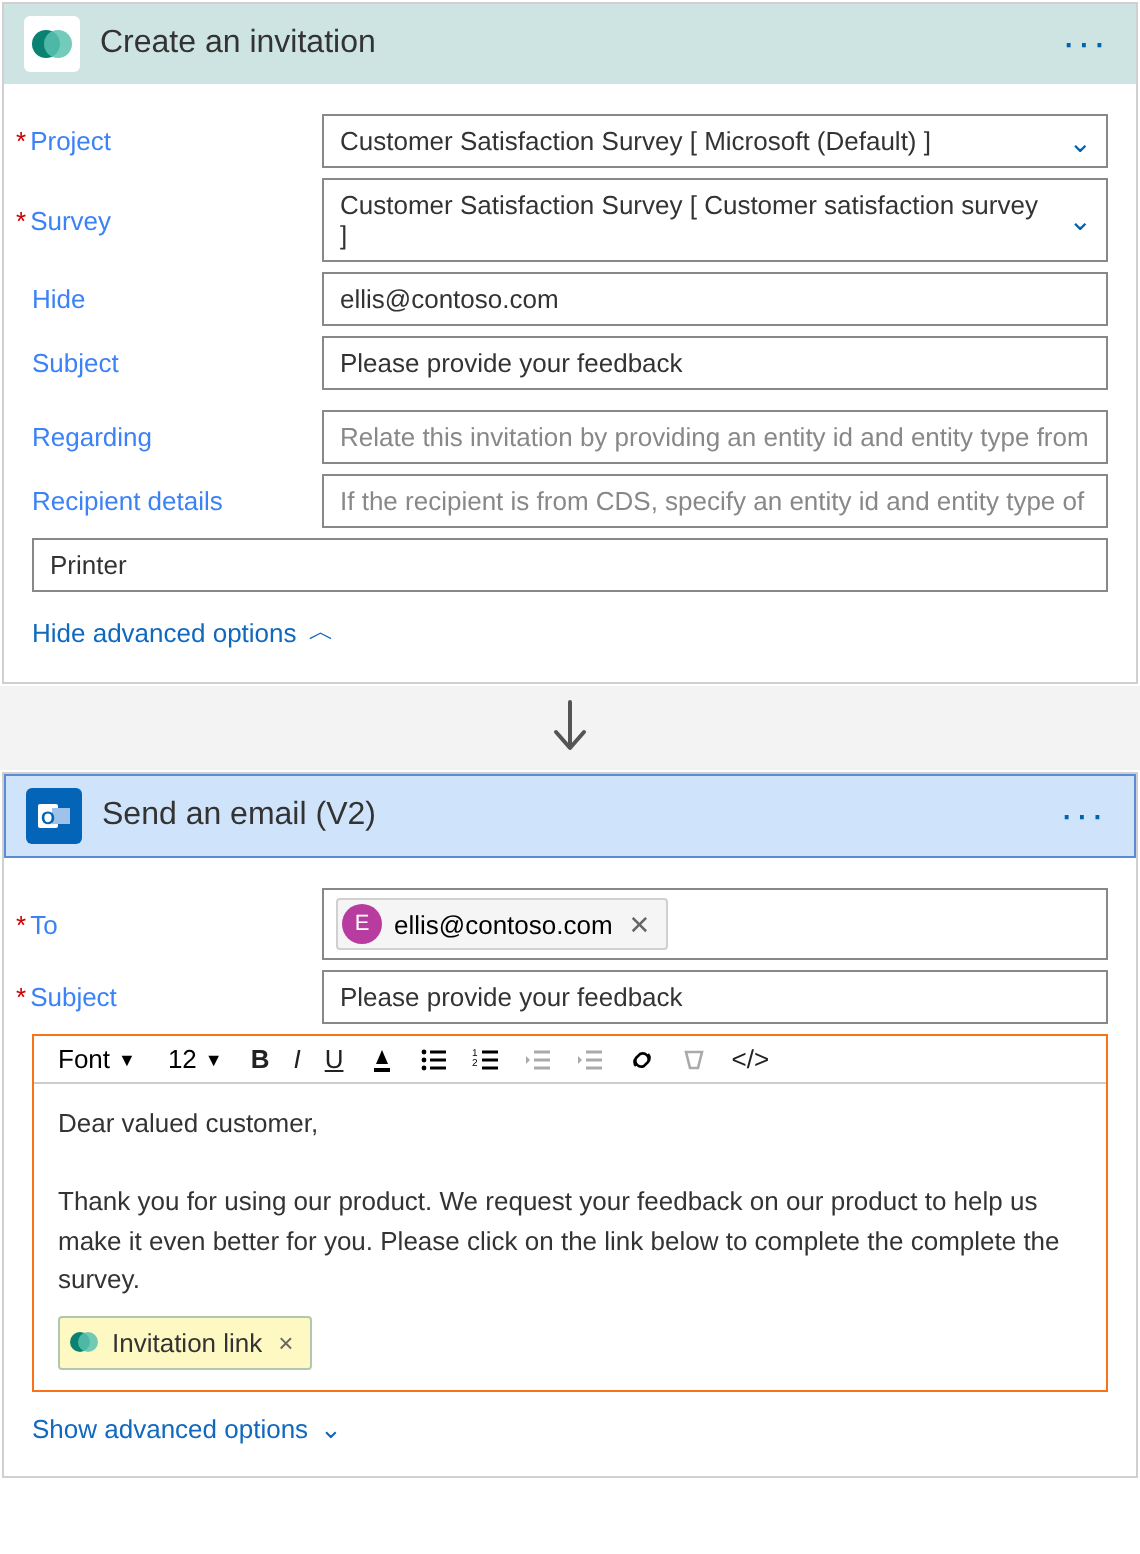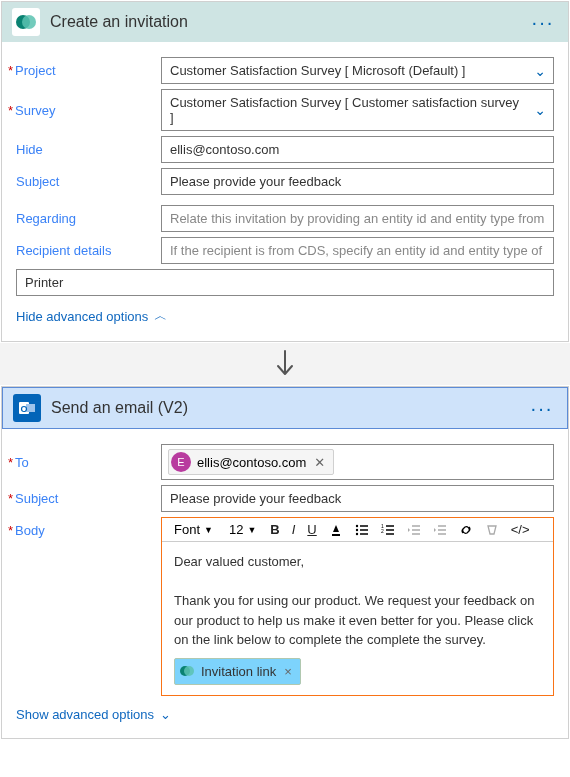--- a/index.html
+++ b/index.html
@@ -25,21 +25,21 @@
   .chip-box { width:100%; border:1px solid #888; padding:4px 6px; display:flex; align-items:center; gap:6px; background:#fff; }
   .chip { display:inline-flex; align-items:center; gap:6px; background:#f5f5f5; border:1px solid #d0d0d0; border-radius:2px; padding:2px 8px 2px 2px; font-size:13px; }
   .chip-av { width:20px; height:20px; border-radius:50%; background:#b83b9f; color:#fff; display:flex; align-items:center; justify-content:center; font-size:11px; }
   .chip-x { color:#666; cursor:pointer; margin-left:2px; }
   .editor { border:1px solid #f97316; }
   .toolbar { display:flex; align-items:center; gap:8px; padding:4px 8px; border-bottom:1px solid #ccc; font-size:13px; flex-wrap:wrap; }
   .tb-btn { cursor:pointer; padding:0 2px; display:inline-flex; align-items:center; color:#222; }
   .tb-sel { display:inline-flex; align-items:center; gap:4px; padding:0 4px; cursor:pointer; }
   .tb-tri { font-size:9px; }
   .body-content { padding: 10px 12px; font-size:13px; color:#333; line-height:1.5; }
-  .token-chip { display:inline-flex; align-items:center; gap:6px; background:#7dd3fc; border:1px solid #b0c8b0; border-radius:2px; padding:3px 8px 3px 4px; font-size:13px; margin-top:8px; }
+  .token-chip { display:inline-flex; align-items:center; gap:6px; background:#fef9c3; border:1px solid #b0c8b0; border-radius:2px; padding:3px 8px 3px 4px; font-size:13px; margin-top:8px; }
   .token-chip .icon { width:16px; height:16px; }
   svg { display:block; }
   .arrow-svg path { stroke:#555; stroke-width:2; fill:none; stroke-linecap:round; stroke-linejoin:round; }
 </style>
 </head>
 <body>
 
 <div class="panel">
   <div class="header1">
     <div class="app-icon" style="background:#fff;">
@@ -136,21 +136,20 @@
         </div>
       </div>
     </div>
 
     <div class="row">
       <div class="label-col req">Subject</div>
       <div class="field-col"><input class="text-input" value="Please provide your feedback" style=""></div>
     </div>
 
     <div class="row" style="align-items:flex-start;">
-      <div class="label-col req" style="padding-top:6px;">Body</div>
       <div class="field-col">
         <div class="editor">
           <div class="toolbar">
             <span class="tb-sel">
                 <span>Font</span>
                 <span class="tb-tri">▼</span>
               </span>
             <span class="tb-sel">
                 <span>12</span>
                 <span class="tb-tri">▼</span>

